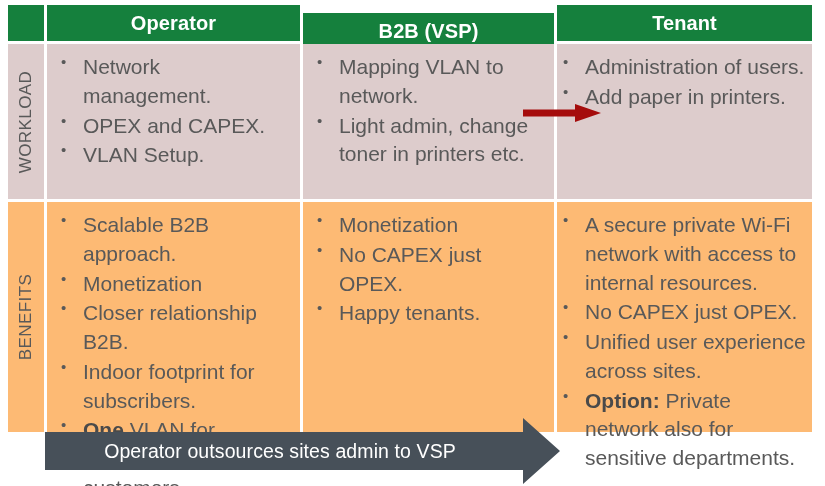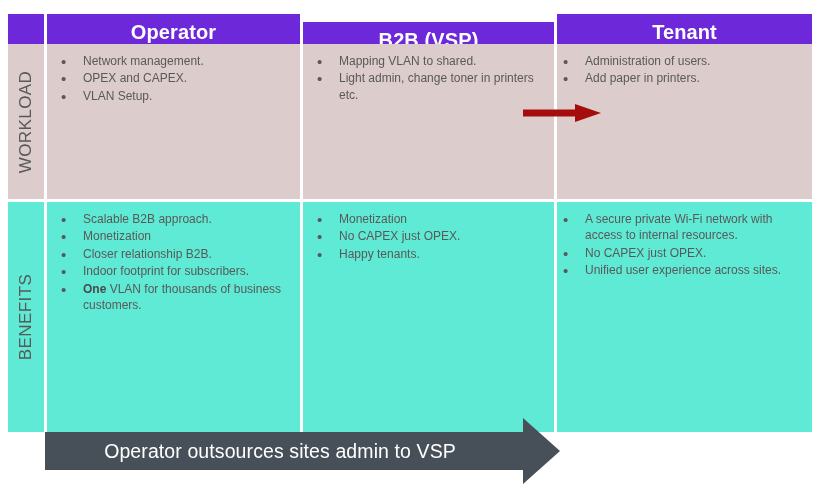--- a/index.html
+++ b/index.html
@@ -35,23 +35,23 @@
   
   .hdr-row {
     position: absolute;
     left: 0;
     top: 0;
     width: 100%;
     height: 36px;
   }
   .hdr-cell {
     position: absolute;
-    top: 9px;
+    top: 0;
     height: 36px;
-    background: #6d28d9;
+    background: #15803d;
     color: #ffffff;
     font-weight: bold;
     font-size: 20px;
     letter-spacing: .1px;
     display: flex;
     align-items: center;
     justify-content: center;
     box-sizing: border-box;
   }
   .hdr-corner { left: 0;   width: 36px; }
@@ -62,21 +62,21 @@
   
   .body-row {
     position: absolute;
     left: 0;
     width: 100%;
   }
   .row-workload { top: 39px; height: 155px; }
   .row-benefits { top: 197px; height: 230px; }
 
   .row-workload .cell { background: #DDCCCC; }
-  .row-benefits .cell { background: #5eead4; }
+  .row-benefits .cell { background: #fdba74; }
 
   .cell {
     position: absolute;
     top: 0;
     height: 100%;
     box-sizing: border-box;
   }
   .c-label { left: 0;    width: 36px; }
   .c-op    { left: 39px; width: 253px; }
   .c-b2b   { left: 295px; width: 251px; }
@@ -98,21 +98,21 @@
     color: #595959;
     letter-spacing: .4px;
   }
 
   
   ul.blist {
     list-style: none;
     margin: 0;
     padding: 9px 6px 0 8px;
     color: #595959;
-    font-size: 12px;
+    font-size: 21px;
     line-height: 1.37;
   }
   ul.blist li {
     position: relative;
     padding-left: 28px;
     margin: 0 0 1px 0;
   }
   ul.blist li::before {
     content: "\2022";
     position: absolute;
@@ -182,21 +182,21 @@
       <div class="cell c-op">
         <ul class="blist">
           <li><span>Network management.</span></li>
           <li><span>OPEX and CAPEX.</span></li>
           <li><span>VLAN Setup.</span></li>
         </ul>
       </div>
 
       <div class="cell c-b2b">
         <ul class="blist">
-          <li><span>Mapping VLAN to shared.</span></li>
+          <li><span>Mapping VLAN to network.</span></li>
           <li><span>Light admin, change toner in printers etc.</span></li>
         </ul>
       </div>
 
       <div class="cell c-ten">
         <ul class="blist">
           <li><span>Administration of users.</span></li>
           <li><span>Add paper in printers.</span></li>
         </ul>
       </div>
@@ -225,20 +225,21 @@
           <li><span>No CAPEX just OPEX.</span></li>
           <li><span>Happy tenants.</span></li>
         </ul>
       </div>
 
       <div class="cell c-ten">
         <ul class="blist">
           <li><span>A secure private Wi-Fi network with access to internal resources.</span></li>
           <li><span>No CAPEX just OPEX.</span></li>
           <li><span>Unified user experience across sites.</span></li>
+          <li><b>Option:</b><span> Private network also for sensitive departments.</span></li>
         </ul>
       </div>
     </div>
 
   </div>
 
   <div class="red-arrow">
     <svg width="78" height="18" viewBox="0 0 78 18" xmlns="http://www.w3.org/2000/svg">
       <path d="M0 5.5 H52 V0 L78 9 L52 18 V12.5 H0 Z" fill="#A50C0C"></path>
     </svg>

